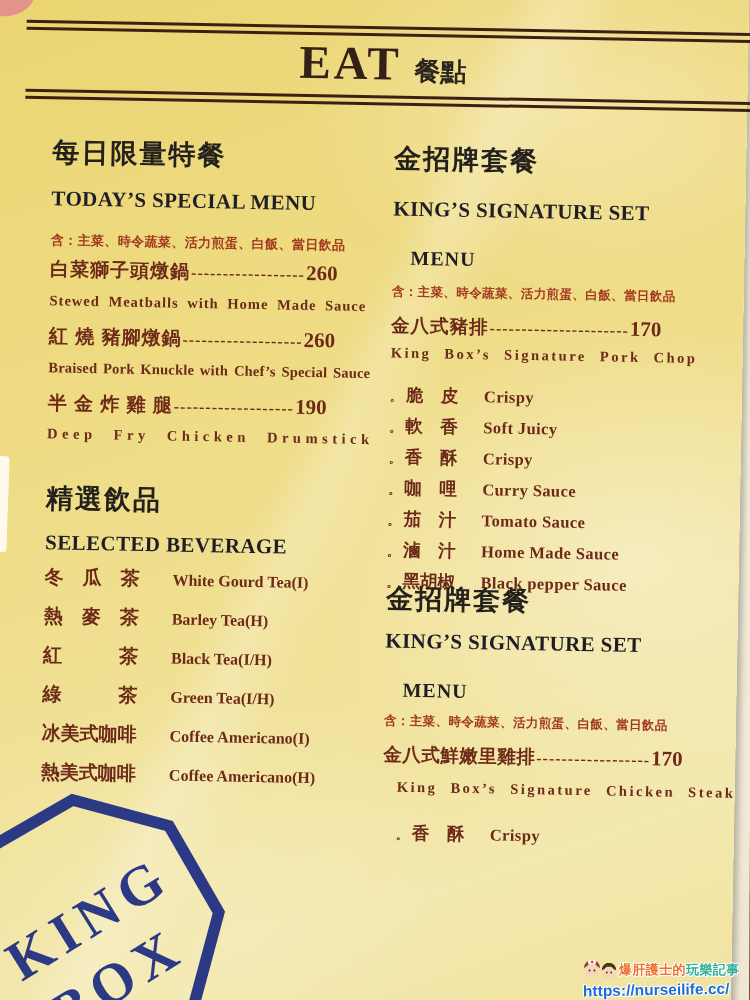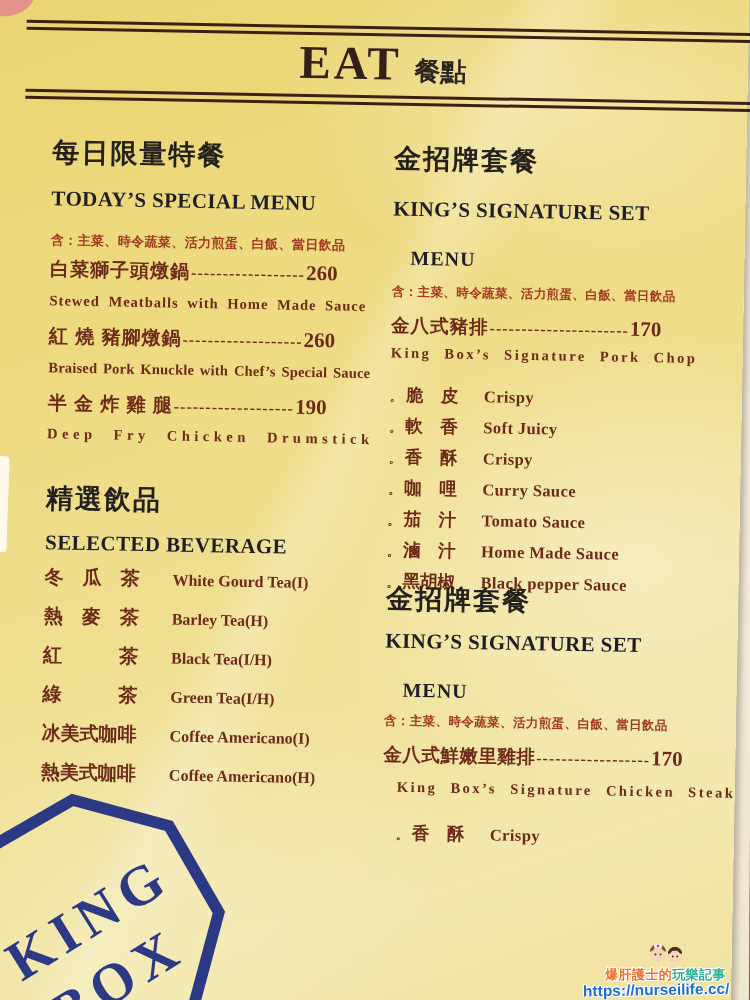--- a/index.html
+++ b/index.html
@@ -71,21 +71,21 @@
 
   
   .logo{position:absolute; left:-38px; top:770px; width:290px; height:290px;}
 
   
   .finger{position:absolute; left:-10px; top:-9px; width:44px; height:24px; background:#e2938c; border-radius:50%; transform:rotate(-18deg); z-index:6;}
   .edge-glare{position:absolute; left:-7px; top:456px; width:15px; height:96px; background:rgba(255,255,255,.85); transform:rotate(2deg); border-radius:4px; z-index:5;}
 
   
   .wm{position:absolute; right:2px; bottom:2px; width:165px; z-index:7; line-height:1.05;}
-  .wm-line1{display:flex; align-items:center; gap:2px;flex-direction:column;}
+  .wm-line1{display:flex; align-items:center; gap:2px;}
   .wm-title{font-size:13px; font-weight:bold; letter-spacing:.4px; white-space:nowrap;
     color:#f0712c;
     text-shadow:-1px 0 #fff,1px 0 #fff,0 -1px #fff,0 1px #fff,1px 1px #fff,-1px -1px #fff;}
   .wm-title b{color:#2fae96; font-weight:bold;}
   .wm-url{font-size:15.5px; font-weight:bold; color:#1d6fd6; white-space:nowrap; transform:rotate(-1deg);
     text-shadow:-1px 0 #fff,1px 0 #fff,0 -1px #fff,0 1px #fff,1px 1px #fff,-1px -1px #fff;}
   .chars{flex:0 0 auto;}
 </style>
 </head>
 <body>

